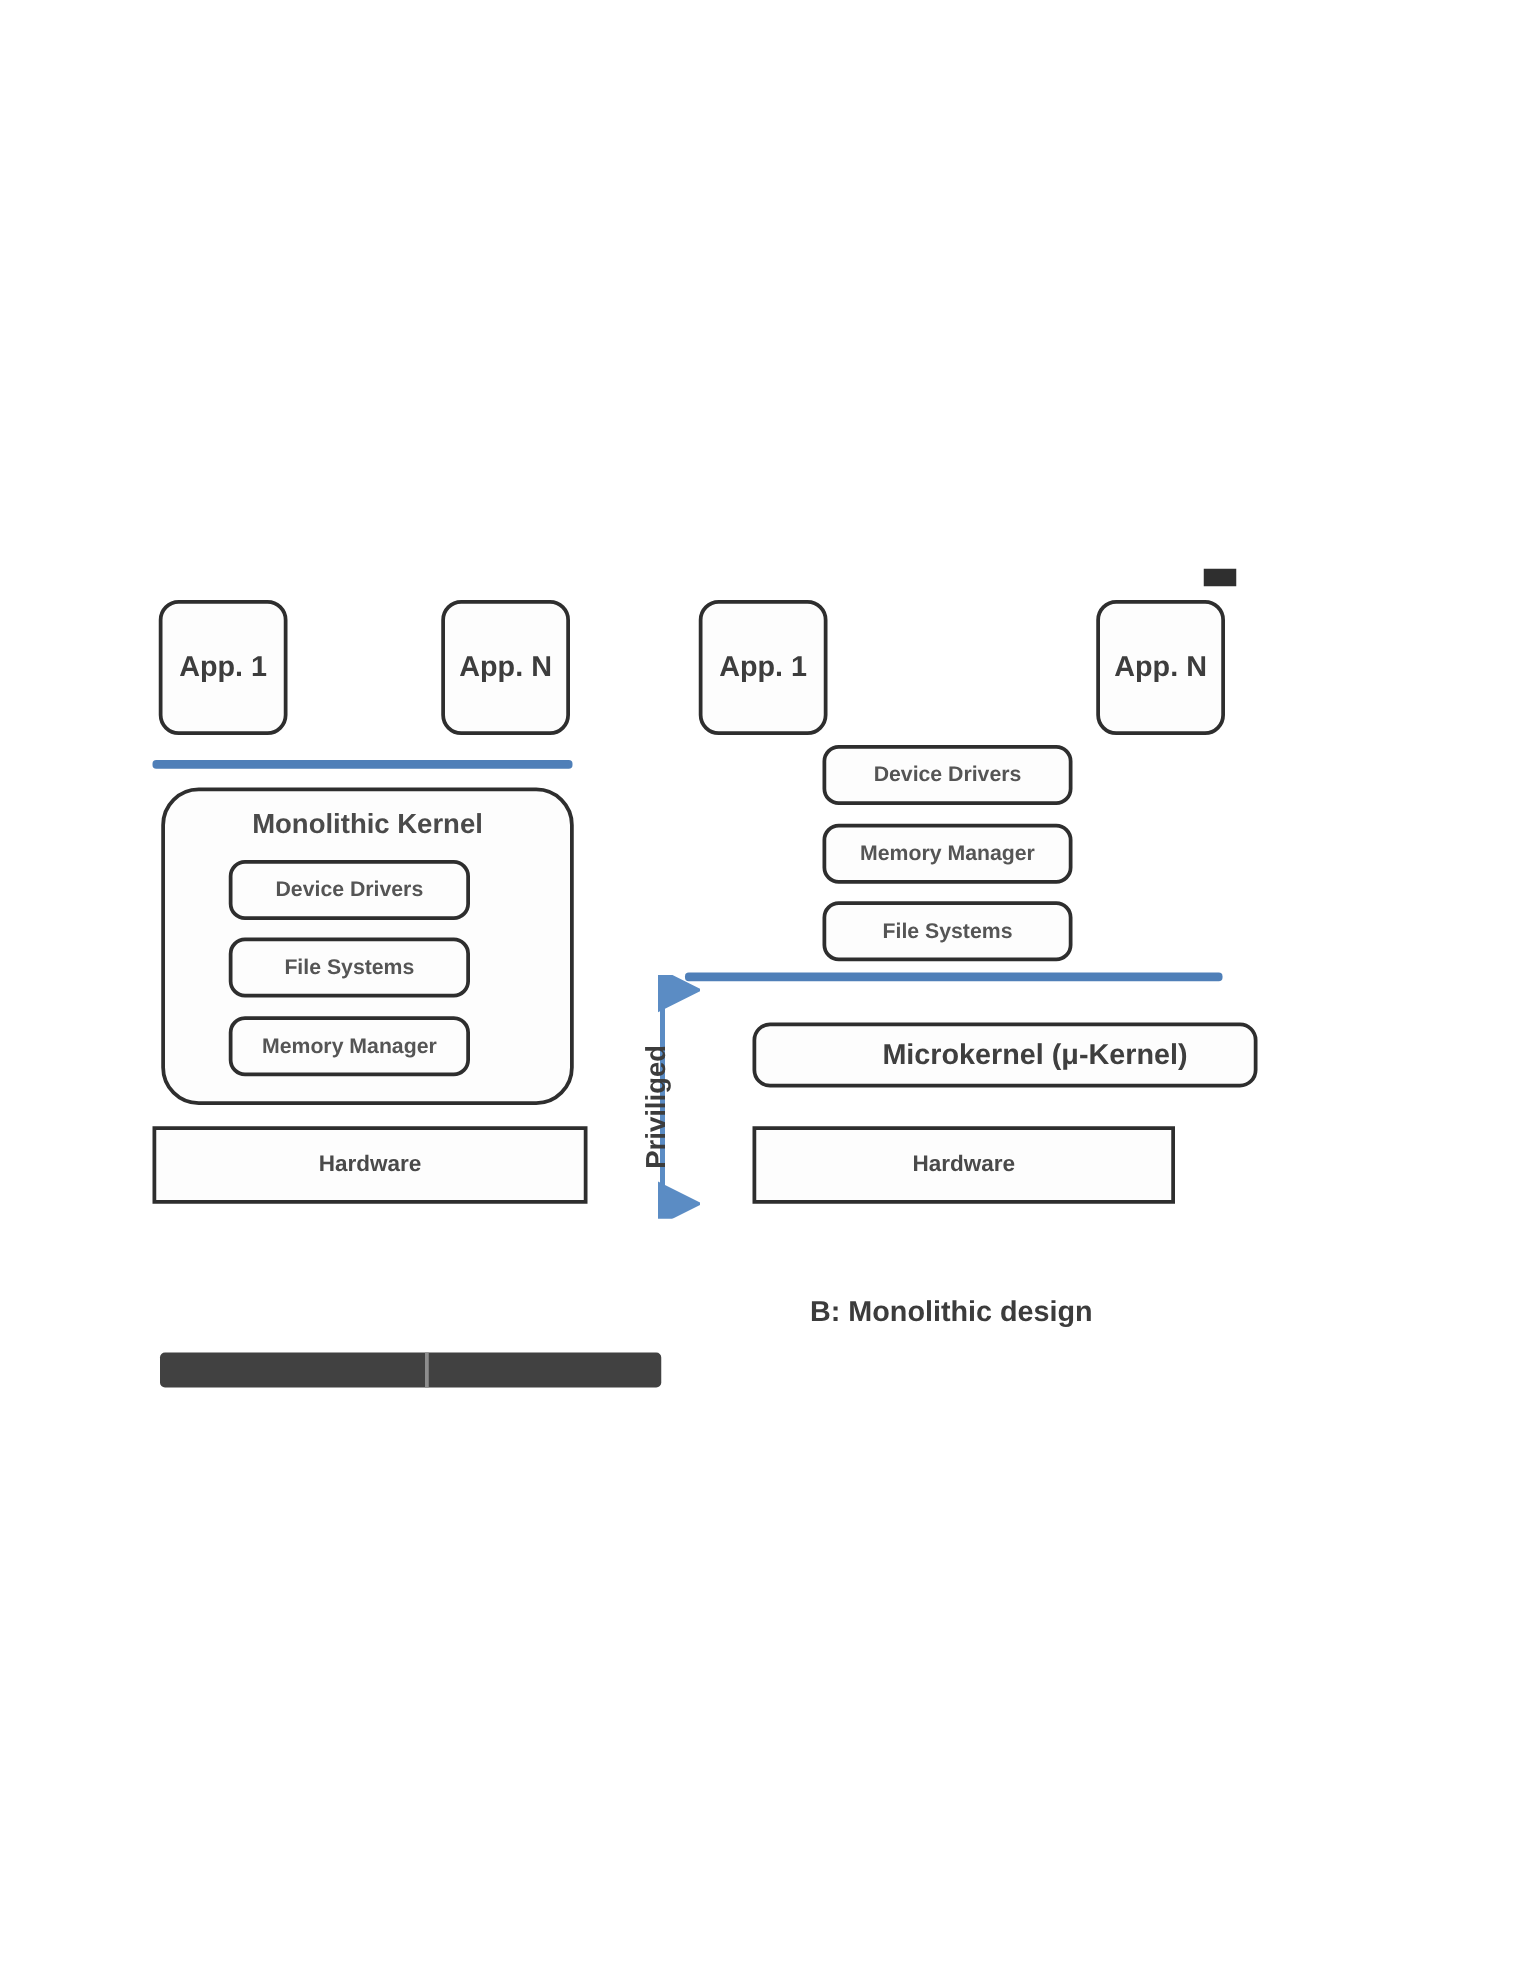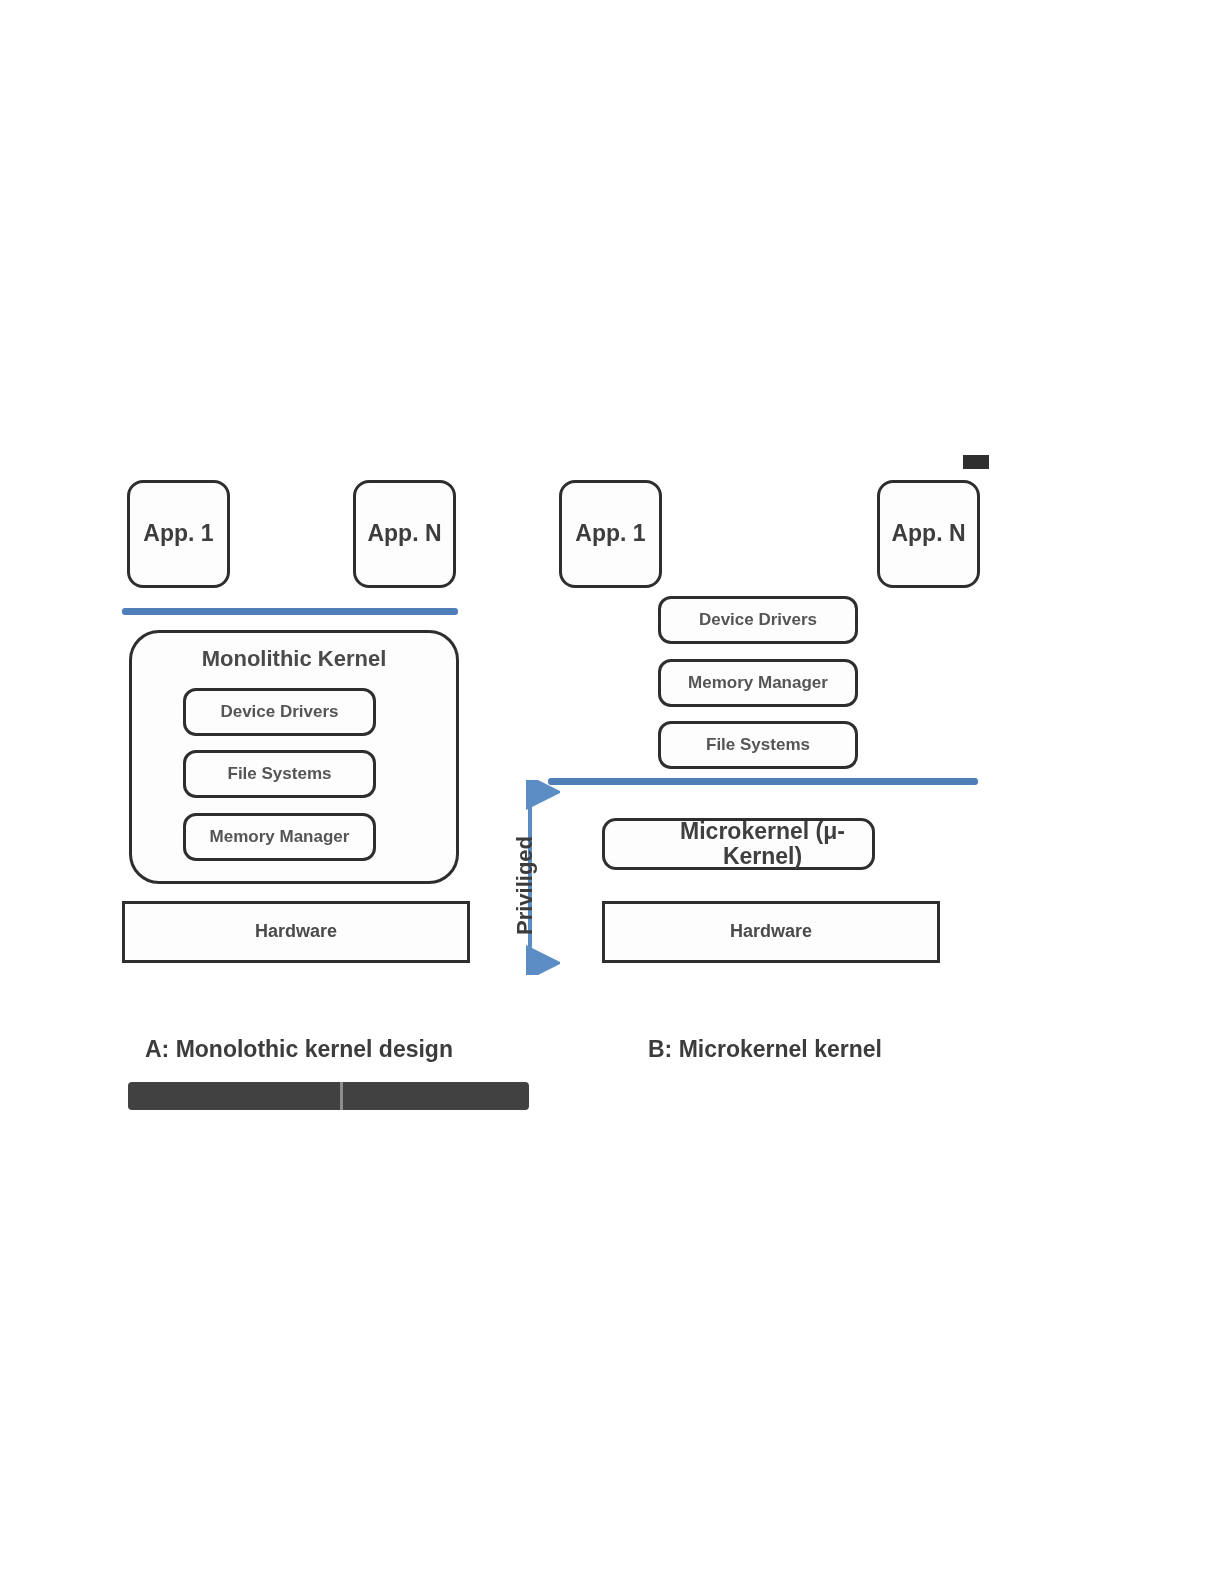--- a/index.html
+++ b/index.html
@@ -159,21 +159,20 @@
   </div>
 
   <div class="box sub-box" style="left:183px; top:773px; width:193px; height:48px;">
     <span>Memory Manager</span>
   </div>
 
   <div class="box hardware-box" style="left:122px; top:861px; width:348px; height:62px;">
     <span>Hardware</span>
   </div>
 
-  <div class="caption" style="left:145px; top:996px;">A: Monolothic kernel design</div>
 
   <div class="arrow-wrap" style="left:500px; top:740px; width:60px; height:195px;">
     <svg width="60" height="195" viewBox="0 0 60 195">
       <defs>
         <marker id="ahUp" markerWidth="9" markerHeight="9" refX="4.5" refY="8" orient="auto">
           <path d="M4.5,0 L9,9 L0,9 Z" fill="#5b8cc4"></path>
         </marker>
         <marker id="ahDown" markerWidth="9" markerHeight="9" refX="4.5" refY="8" orient="auto">
           <path d="M4.5,0 L9,9 L0,9 Z" fill="#5b8cc4"></path>
         </marker>
@@ -201,26 +200,26 @@
   <div class="box stack-box" style="left:658px; top:619px; width:200px; height:48px;">
     <span>Memory Manager</span>
   </div>
 
   <div class="box stack-box" style="left:658px; top:681px; width:200px; height:48px;">
     <span>File Systems</span>
   </div>
 
   <div class="divider" style="left:548px; top:738px; width:430px; background:#4f7fb8;"></div>
 
-  <div class="box micro-box" style="left:602px; top:778px; width:273px; height:52px;padding-left:48px;">
+  <div class="box micro-box" style="left:602px; top:778px; width:404px; height:52px;padding-left:48px;">
     <span>Microkernel (μ-Kernel)</span>
   </div>
 
   <div class="box hardware-box" style="left:602px; top:861px; width:338px; height:62px;">
     <span>Hardware</span>
   </div>
 
-  <div class="caption" style="left:648px; top:996px;">B: Microkernel kernel</div>
+  <div class="caption" style="left:648px; top:996px;">B: Monolithic design</div>
 
   <div class="dark-bar" style="left:128px; top:1042px; width:401px; height:28px;"></div>
   <div class="dark-bar-split" style="left:340px; top:1042px; height:28px;"></div>
 
 </div>
 
 </body></html>

